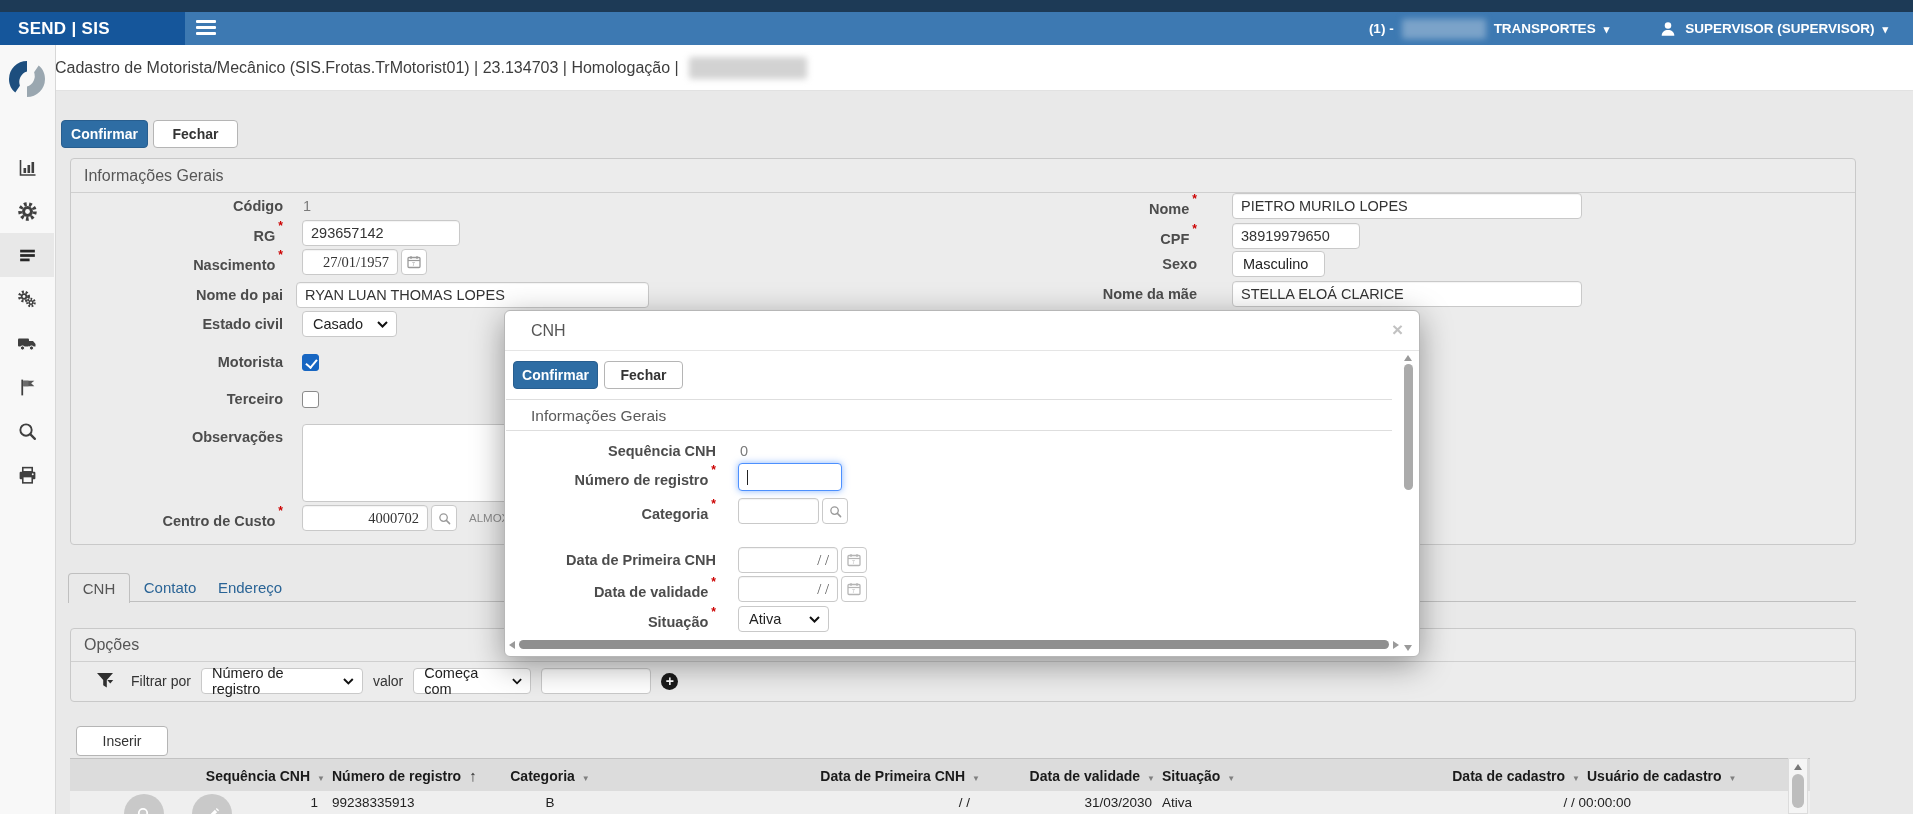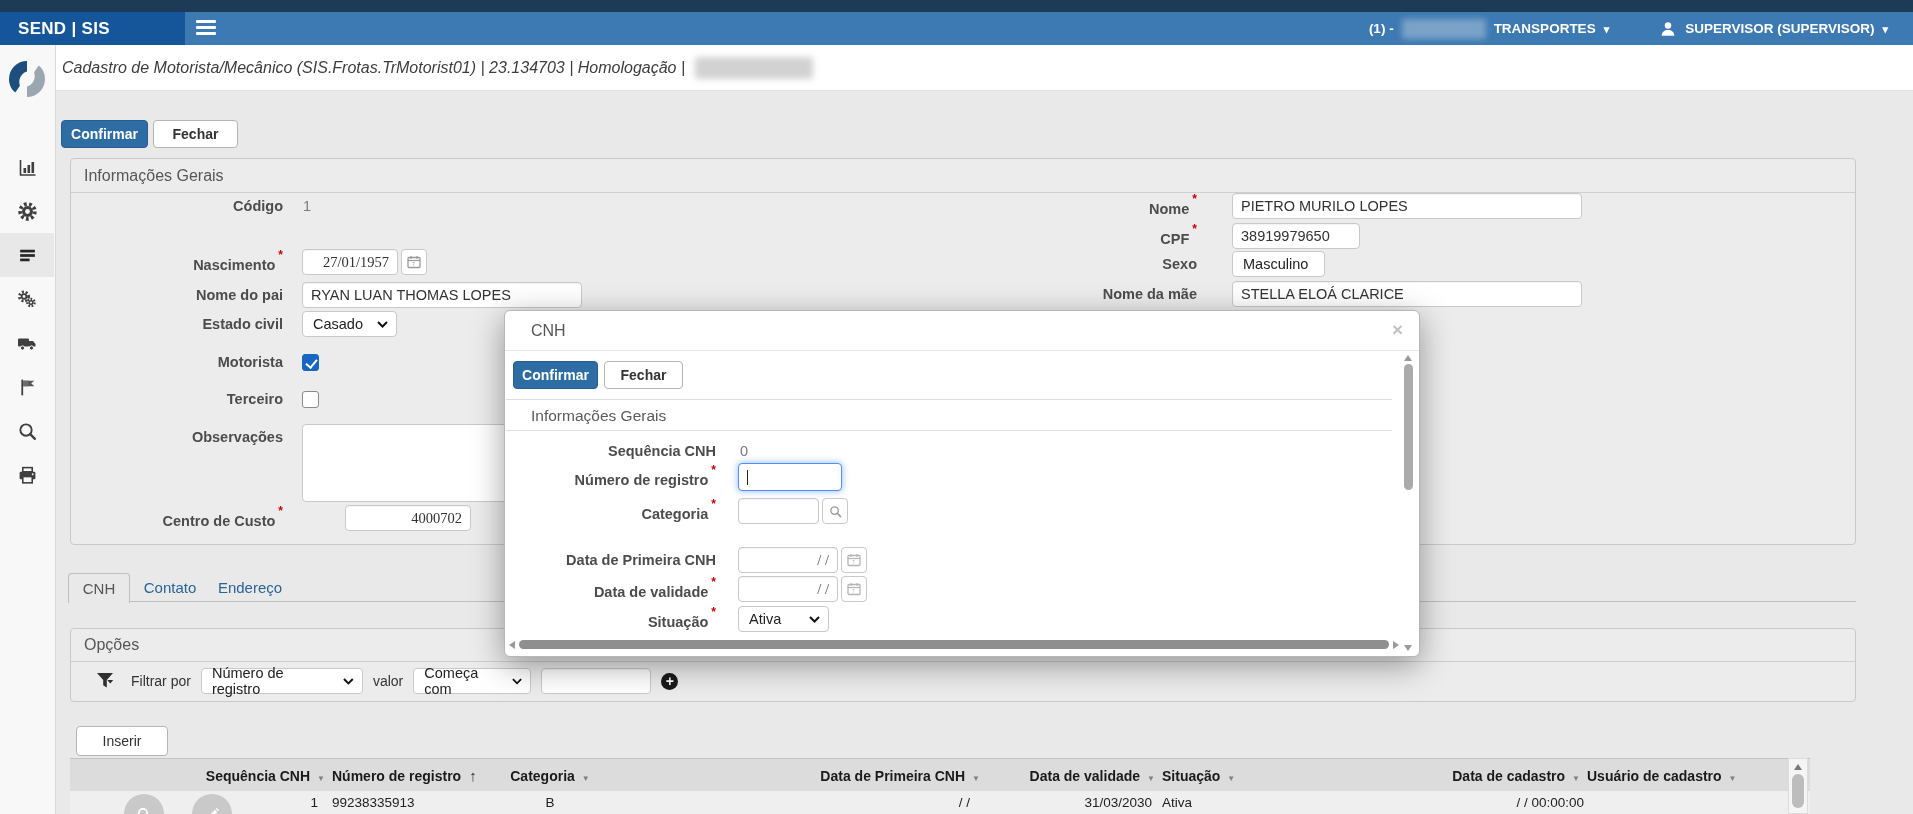--- a/index.html
+++ b/index.html
@@ -14,21 +14,21 @@
   .brand{position:absolute;left:18px;top:12px;height:33px;line-height:33px;color:#fff;font-size:17px;font-weight:700;letter-spacing:.3px;}
   .hamburger{position:absolute;left:196px;top:20px;width:20px;height:16px;cursor:pointer;}
   .hamburger span{display:block;width:20px;height:3px;background:#fff;border-radius:1px;margin-bottom:3px;}
   .nav-right{position:absolute;right:25px;top:12px;height:33px;display:flex;align-items:center;gap:8px;color:#fff;font-size:13.5px;font-weight:700;}
   .blur-chip{width:84px;height:20px;background:#7ba3c9;border-radius:2px;filter:blur(3px);}
   .wcaret::after{content:"▾";font-size:11px;color:#fff;}
   .nav-user-gap{margin-left:42px;}
 
   
   .titlebar{position:absolute;left:55px;top:45px;width:1858px;height:45px;background:#fff;border-bottom:1px solid #e2e2e2;display:flex;align-items:center;}
-  .titlebar .t{margin-left:7px;font-size:16px;color:#3d3d3d;font-style:italic;}
+  .titlebar .t{margin-left:0;font-size:16px;color:#3d3d3d;}
   .blur-box{width:118px;height:22px;background:#d2d2d2;border-radius:2px;filter:blur(3px);margin-left:10px;}
 
   
   .sidebar{position:absolute;left:0;top:45px;width:55px;height:769px;background:#f8f8f8;border-right:1px solid #d8d8d8;}
   .side-ic{position:absolute;left:0;width:54px;height:44px;display:flex;align-items:center;justify-content:center;cursor:pointer;}
   .side-ic.active{background:#e8e8e8;}
   .side-logo{position:absolute;left:7px;top:14px;width:40px;height:40px;}
 
   
   .btn{display:inline-flex;align-items:center;justify-content:center;height:28px;border-radius:4px;font-size:14px;font-weight:700;box-sizing:border-box;cursor:pointer;}
@@ -205,35 +205,39 @@
   </div>
 
   <div class="panel" style="left:70px;top:158px;width:1786px;height:387px;">
     <div class="panel-h">Informações Gerais</div>
   </div>
 
   <div class="frow" style="left:70px;top:193px;">
     <div class="flabel" style="width:213px"><span>Código</span></div>
     <div class="static-val" style="margin-left:20px">1</div>
   </div>
+  <div class="frow" style="left:70px;top:220px;">
+    <div class="flabel" style="width:213px"><span>RG</span><sup class="req">*</sup></div>
+    <input class="tin" style="margin-left: 19px; width: 158px;" value="293657142">
+  </div>
   <div class="frow" style="left:70px;top:249px;align-items:center;">
     <div class="flabel" style="width:213px"><span>Nascimento</span><sup class="req">*</sup></div>
     <input class="tin ta-r" style="margin-left: 19px; width: 96px;" value="27/01/1957">
     <div class="ibtn">
       <svg width="14" height="14" viewBox="0 0 14 14">
           <rect x="1" y="2.5" width="12" height="10" rx="1" fill="none" stroke="#9a9a9a" stroke-width="1.3"></rect>
           <path d="M1 5.5h12" stroke="#9a9a9a" stroke-width="1.2"></path>
           <path d="M4 1v3M10 1v3" stroke="#9a9a9a" stroke-width="1.2"></path>
           <text x="5" y="11" font-size="5" fill="#9a9a9a">7</text>
         </svg>
     </div>
   </div>
   <div class="frow" style="left:70px;top:282px;">
     <div class="flabel" style="width:213px"><span>Nome do pai</span></div>
-    <input class="tin" style="margin-left: 19px; width: 280px;" value="RYAN LUAN THOMAS LOPES">
+    <input class="tin" style="margin-left: 13px; width: 353px;" value="RYAN LUAN THOMAS LOPES">
   </div>
   <div class="frow" style="left:70px;top:311px;">
     <div class="flabel" style="width:213px"><span>Estado civil</span></div>
     <div class="sel" style="margin-left:19px;width:95px;justify-content:space-between">
       <span>Casado</span>
       <svg width="11" height="7" viewBox="0 0 11 7">
           <path d="M1 1l4.5 4.5L10 1" stroke="#111" stroke-width="2" fill="none"></path>
         </svg>
     </div>
   </div>
@@ -242,21 +246,21 @@
     <div class="cb checked" style="margin-left:19px"></div>
   </div>
   <div class="frow" style="left:70px;top:386px;">
     <div class="flabel" style="width:213px"><span>Terceiro</span></div>
     <div class="cb" style="margin-left:19px"></div>
   </div>
   <div class="frow" style="left:70px;top:424px;align-items:flex-start;height:auto;">
     <div class="flabel" style="width:213px;padding-top:5px"><span>Observações</span></div>
     <div class="textarea" style="margin-left:19px;width:353px;height:78px"></div>
   </div>
-  <div class="frow" style="left:70px;top:505px;gap:43px;">
+  <div class="frow" style="left:70px;top:505px;">
     <div class="flabel" style="width:213px"><span>Centro de Custo</span><sup class="req">*</sup></div>
     <input class="tin ta-r" style="margin-left: 19px; width: 126px;" value="4000702">
     <div class="ibtn">
       <svg width="13" height="13" viewBox="0 0 14 14">
           <circle cx="6" cy="6" r="4" fill="none" stroke="#9a9a9a" stroke-width="1.4"></circle>
           <path d="M9 9l3.5 3.5" stroke="#9a9a9a" stroke-width="1.6" stroke-linecap="round"></path>
         </svg>
     </div>
     <span class="desc-txt">ALMOX</span>
   </div>
@@ -371,21 +375,21 @@
           <path d="M2 14l1-3.5L10.5 3l2.5 2.5L5.5 13z" fill="#fff"></path>
           <path d="M11.5 2l2.5 2.5 1-1L12.5 1z" fill="#fff"></path>
         </svg>
     </div>
     <div class="rcell j-end" style="left:5px;width:243px">1</div>
     <div class="rcell" style="left:262px;width:170px">99238335913</div>
     <div class="rcell j-cen" style="left:420px;width:120px">B</div>
     <div class="rcell j-end" style="left:720px;width:180px">/ /</div>
     <div class="rcell j-end" style="left:930px;width:152px">31/03/2030</div>
     <div class="rcell" style="left:1092px;width:95px">Ativa</div>
-    <div class="rcell j-end" style="left:1337px;width:177px">/ / 00:00:00</div>
+    <div class="rcell j-end" style="left:1384px;width:177px">/ / 00:00:00</div>
     <div class="rcell" style="left:1517px;width:150px"></div>
   </div>
 
   <div class="gvsb">
     <div class="tri-up"></div>
     <div class="gvsb-thumb"></div>
   </div>
 
   <div class="modal">
     <div class="modal-title">

